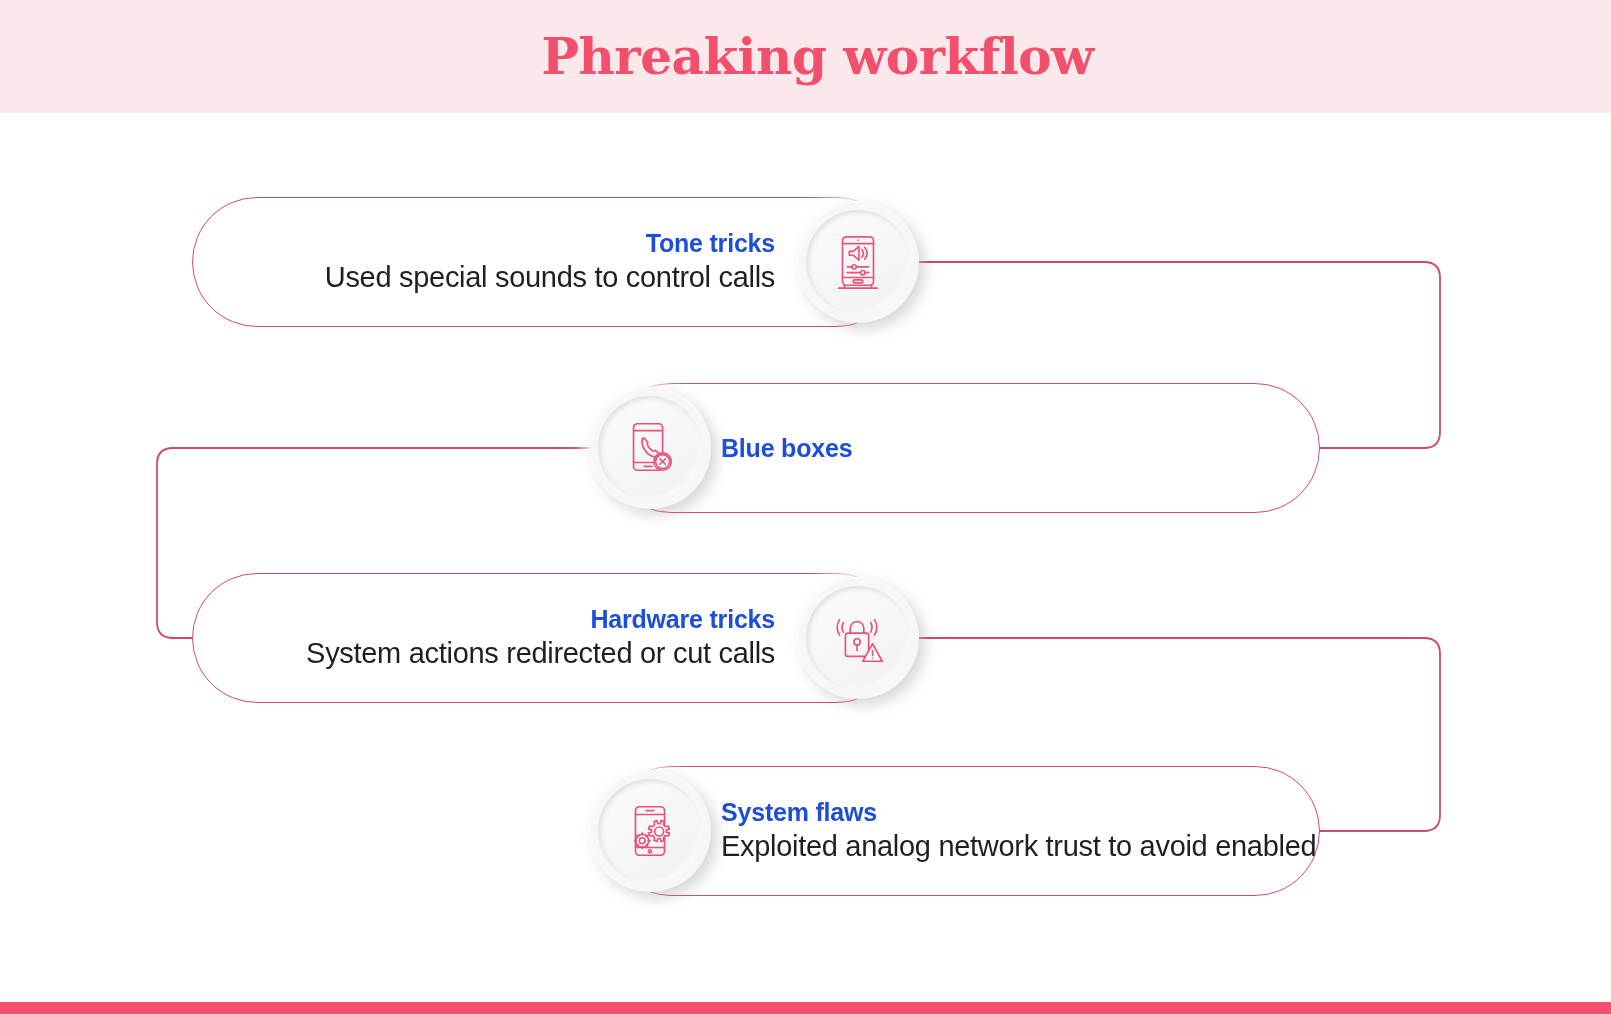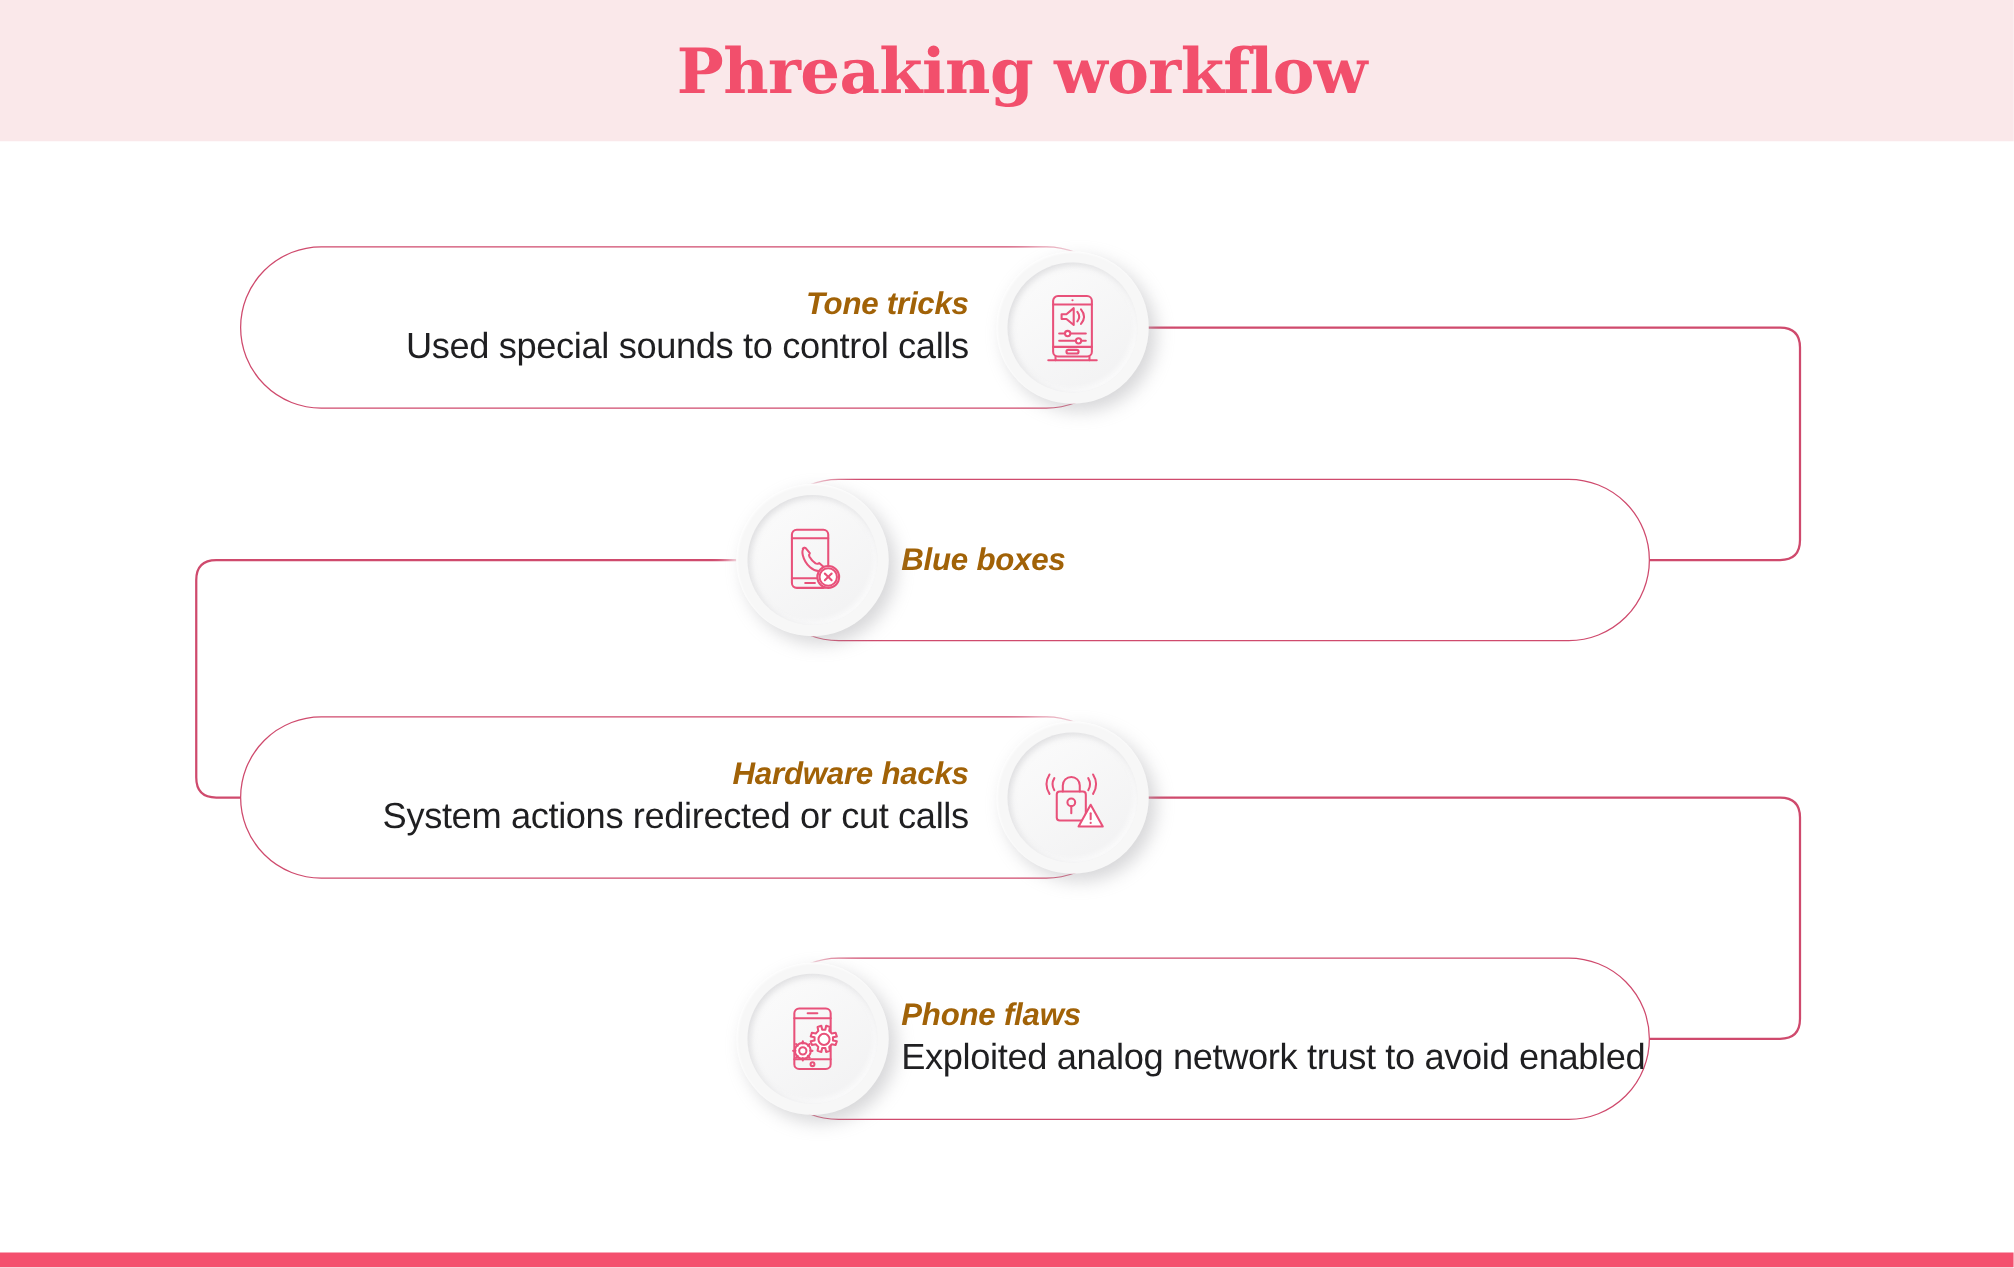--- a/index.html
+++ b/index.html
@@ -86,25 +86,24 @@
     flex: 1;
     min-width: 0;
     padding: 0 26px;
   }
   .card-right .card-text { text-align: right; padding-right: 22px; }
   .card-left  .card-text { text-align: left;  padding-left: 10px; }
 
   .card-title {
     font-size: 25px;
     font-weight: bold;
-    color: #a16207;
+    color: #1d4ed8;
     line-height: 1.28;
     letter-spacing: -0.2px;
     white-space: nowrap;
-    font-style: italic;
   }
   .card-desc {
     font-size: 29px;
     font-weight: normal;
     color: #1f1f21;
     line-height: 1.28;
     letter-spacing: -0.3px;
     white-space: nowrap;
   }
 
@@ -228,21 +227,21 @@
 
         <path d="M45 16 q3 5 0 10"></path>
         <path d="M49 13 q5 8 0 16"></path>
 
         <path d="M47 38 L57 56 H37 Z" fill="#ffffff"></path>
         <line x1="47" y1="45" x2="47" y2="50"></line>
         <circle cx="47" cy="53" r="0.9" fill="#e8517a" stroke="none"></circle>
       </svg>
     </div>
     <div class="card-text">
-      <div class="card-title">Hardware hacks</div>
+      <div class="card-title">Hardware tricks</div>
       <div class="card-desc">System actions redirected or cut calls</div>
     </div>
   </div>
 
   <div class="card card-left card4">
     <div class="icon-badge">
       <svg viewBox="0 0 64 64" stroke="#e8517a" stroke-width="1.7" fill="none" stroke-linecap="round" stroke-linejoin="round">
         <rect x="17" y="7" width="30" height="50" rx="4"></rect>
         <line x1="17" y1="15" x2="47" y2="15"></line>
         <line x1="17" y1="49" x2="47" y2="49"></line>
@@ -263,20 +262,20 @@
         <line x1="24" y1="48" x2="24" y2="50"></line>
         <line x1="16" y1="42" x2="18" y2="42"></line>
         <line x1="30" y1="42" x2="32" y2="42"></line>
         <line x1="18.4" y1="36.4" x2="19.8" y2="37.8"></line>
         <line x1="28.2" y1="46.2" x2="29.6" y2="47.6"></line>
         <line x1="29.6" y1="36.4" x2="28.2" y2="37.8"></line>
         <line x1="19.8" y1="46.2" x2="18.4" y2="47.6"></line>
       </svg>
     </div>
     <div class="card-text">
-      <div class="card-title">Phone flaws</div>
+      <div class="card-title">System flaws</div>
       <div class="card-desc">Exploited analog network trust to avoid enabled</div>
     </div>
   </div>
 
 </div>
 
 <div class="bottom-bar"></div>
 
 </body></html>

